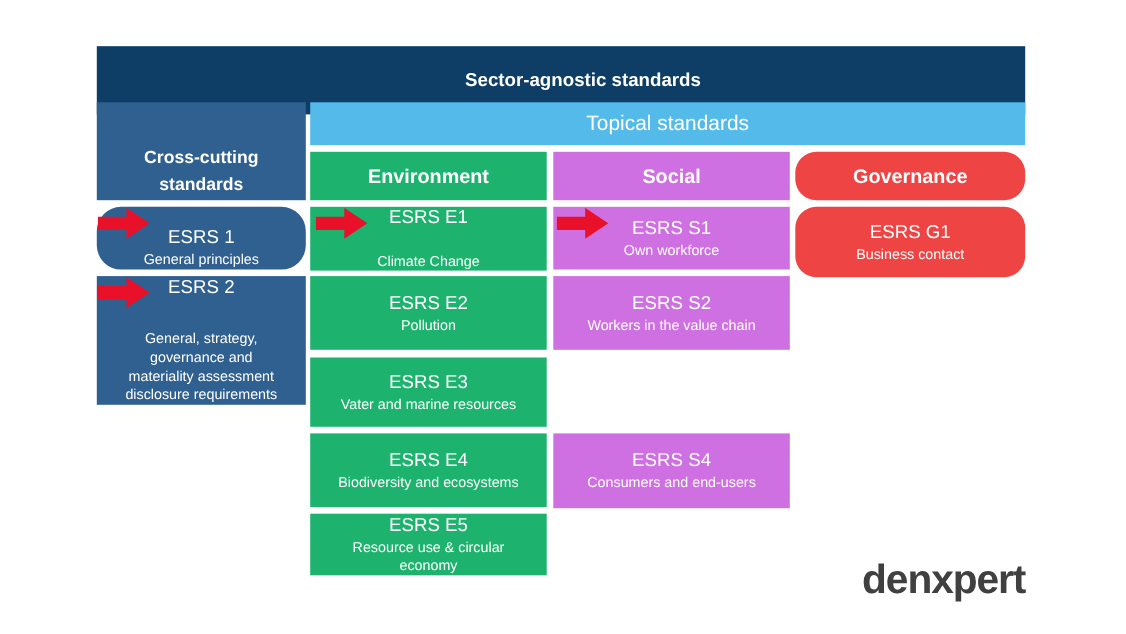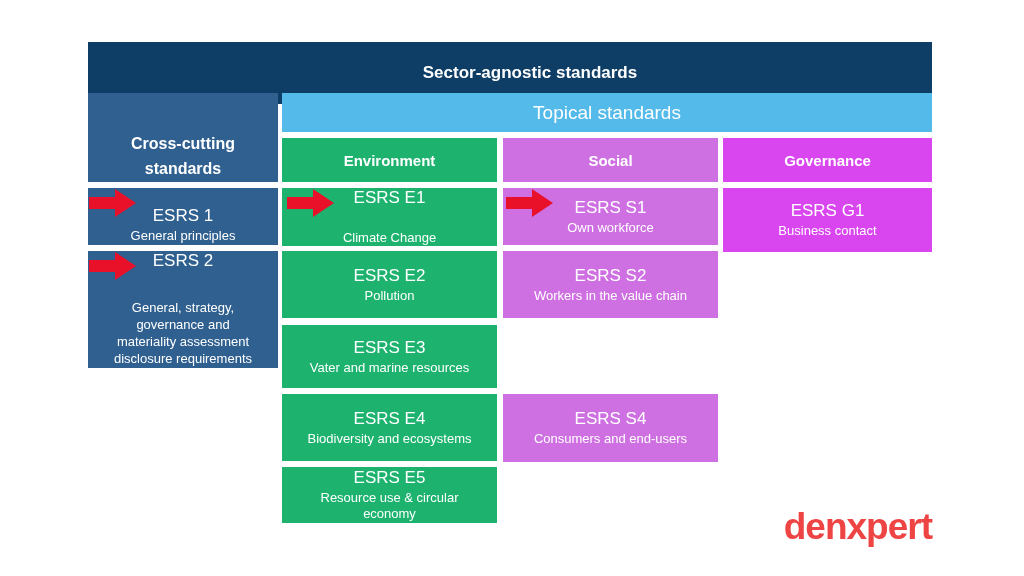--- a/index.html
+++ b/index.html
@@ -9,36 +9,36 @@
   .canvas { position: relative; width: 1024px; height: 576px; background: #ffffff; }
 
   .box { position: absolute; color: #ffffff; text-align: center; display: flex; flex-direction: column; align-items: center; justify-content: center; }
 
   
   .navy   { background: #0e3e66; }
   .steel  { background: #30608f; justify-content: flex-end; }
   .sky    { background: #53baea; }
   .green  { background: #1db36f; }
   .purple { background: #cf70e2; }
-  .gray   { background: #d946ef; }
+  .gray   { background: #ef4444; border-radius: 19px; }
 
   
   .top-banner     { left: 88px; top: 42px; width: 844px; height: 62px; font-size: 17px; font-weight: bold; padding-left: 40px; }
   .cross-header   { left: 88px; top: 93px; width: 190px; height: 89px; font-size: 16px; font-weight: bold; line-height: 1.6; padding: 0 22px; }
   .topical-banner { left: 282px; top: 93px; width: 650px; height: 39px; font-size: 19px; font-weight: normal; }
-  .col-header     { top: 138px; height: 44px; font-size: 15px; font-weight: bold; }
+  .col-header     { top: 138px; height: 44px; font-size: 18px; font-weight: bold; }
   .env-header { left: 282px; width: 215px; }
   .soc-header { left: 503px; width: 215px; }
   .gov-header { left: 723px; width: 209px; }
 
   
   .card .code { font-size: 17px; line-height: 1.35; }
   .card .sub  { font-size: 13px; line-height: 1.3; }
 
-  .c-esrs1 { left: 88px;  top: 188px; width: 190px; height: 57px; }
+  .c-esrs1 { left: 88px;  top: 188px; width: 190px; height: 57px; border-radius: 22px; }
   .c-esrs2 { left: 88px;  top: 251px; width: 190px; height: 117px; gap: 28px; }
   .c-esrs2 .sub { max-width: 155px; }
 
   .c-e1 { left: 282px; top: 188px; width: 215px; height: 58px; gap: 20px; }
   .c-e2 { left: 282px; top: 251px; width: 215px; height: 67px; }
   .c-e3 { left: 282px; top: 325px; width: 215px; height: 63px; }
   .c-e4 { left: 282px; top: 394px; width: 215px; height: 67px; }
   .c-e5 { left: 282px; top: 467px; width: 215px; height: 56px; }
   .c-e5 .sub { max-width: 165px; }
 
@@ -51,21 +51,21 @@
 
   
   .arrow { position: absolute; width: 47px; height: 28px; }
   .arrow svg { display: block; width: 100%; height: 100%; }
   .a-esrs1 { left: 89px;  top: 189px; }
   .a-esrs2 { left: 89px;  top: 252px; }
   .a-e1    { left: 287px; top: 189px; }
   .a-s1    { left: 506px; top: 189px; }
 
   
-  .logo { position: absolute; right: 92px; top: 506px; font-size: 37px; font-weight: bold; color: #ef4444; letter-spacing: -1px; }
+  .logo { position: absolute; right: 92px; top: 506px; font-size: 37px; font-weight: bold; color: #404040; letter-spacing: -1px; }
 </style>
 </head>
 <body>
 
 <div class="canvas">
 
   <div class="box navy top-banner">
     <span>Sector-agnostic standards</span>
   </div>
 

